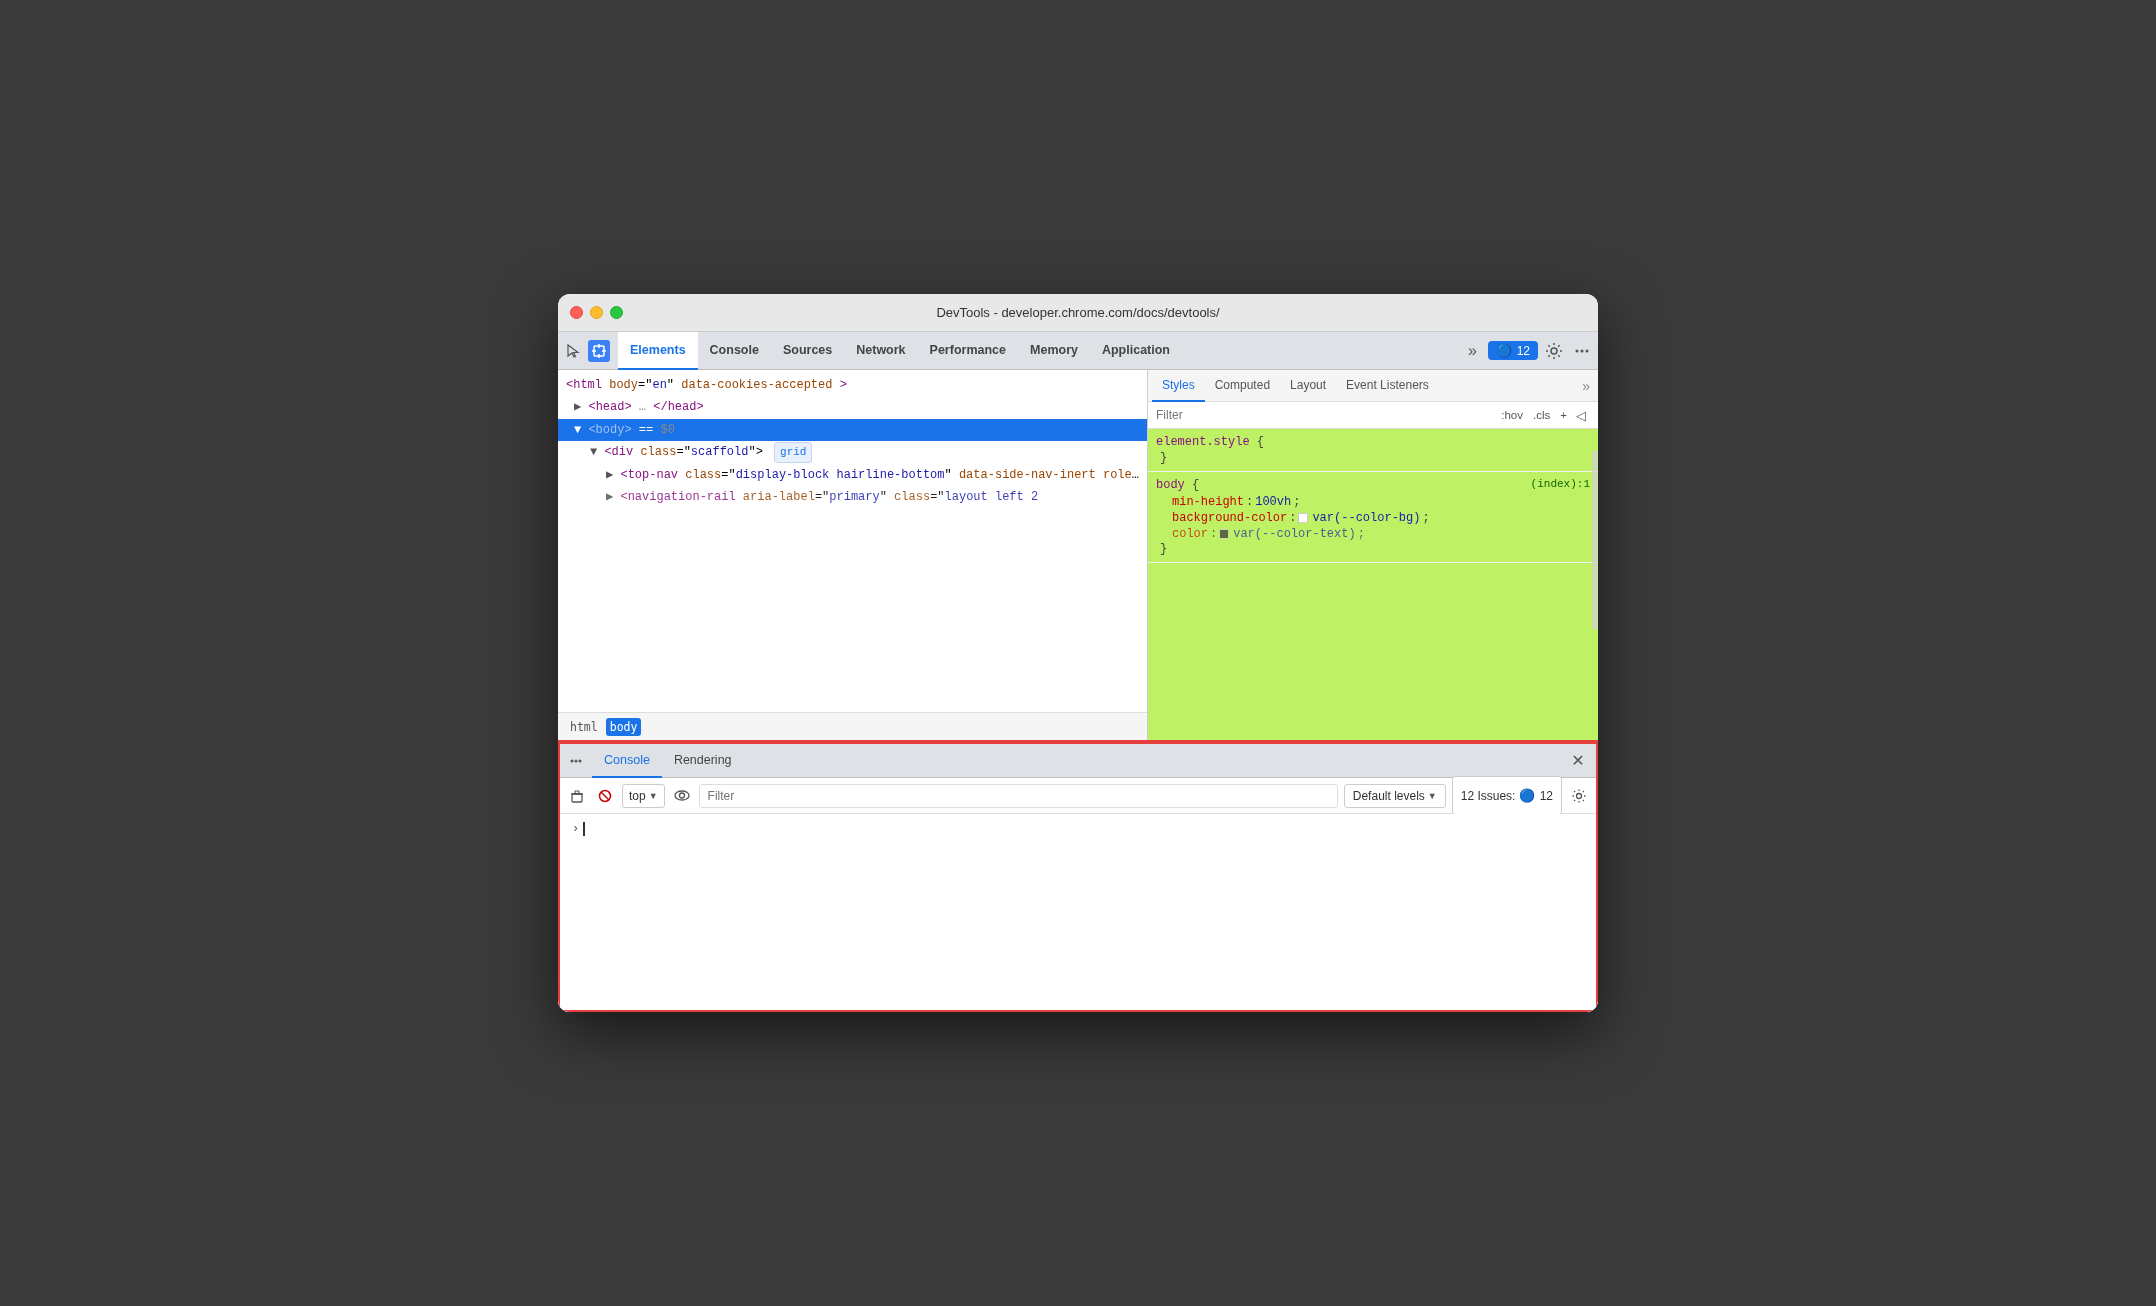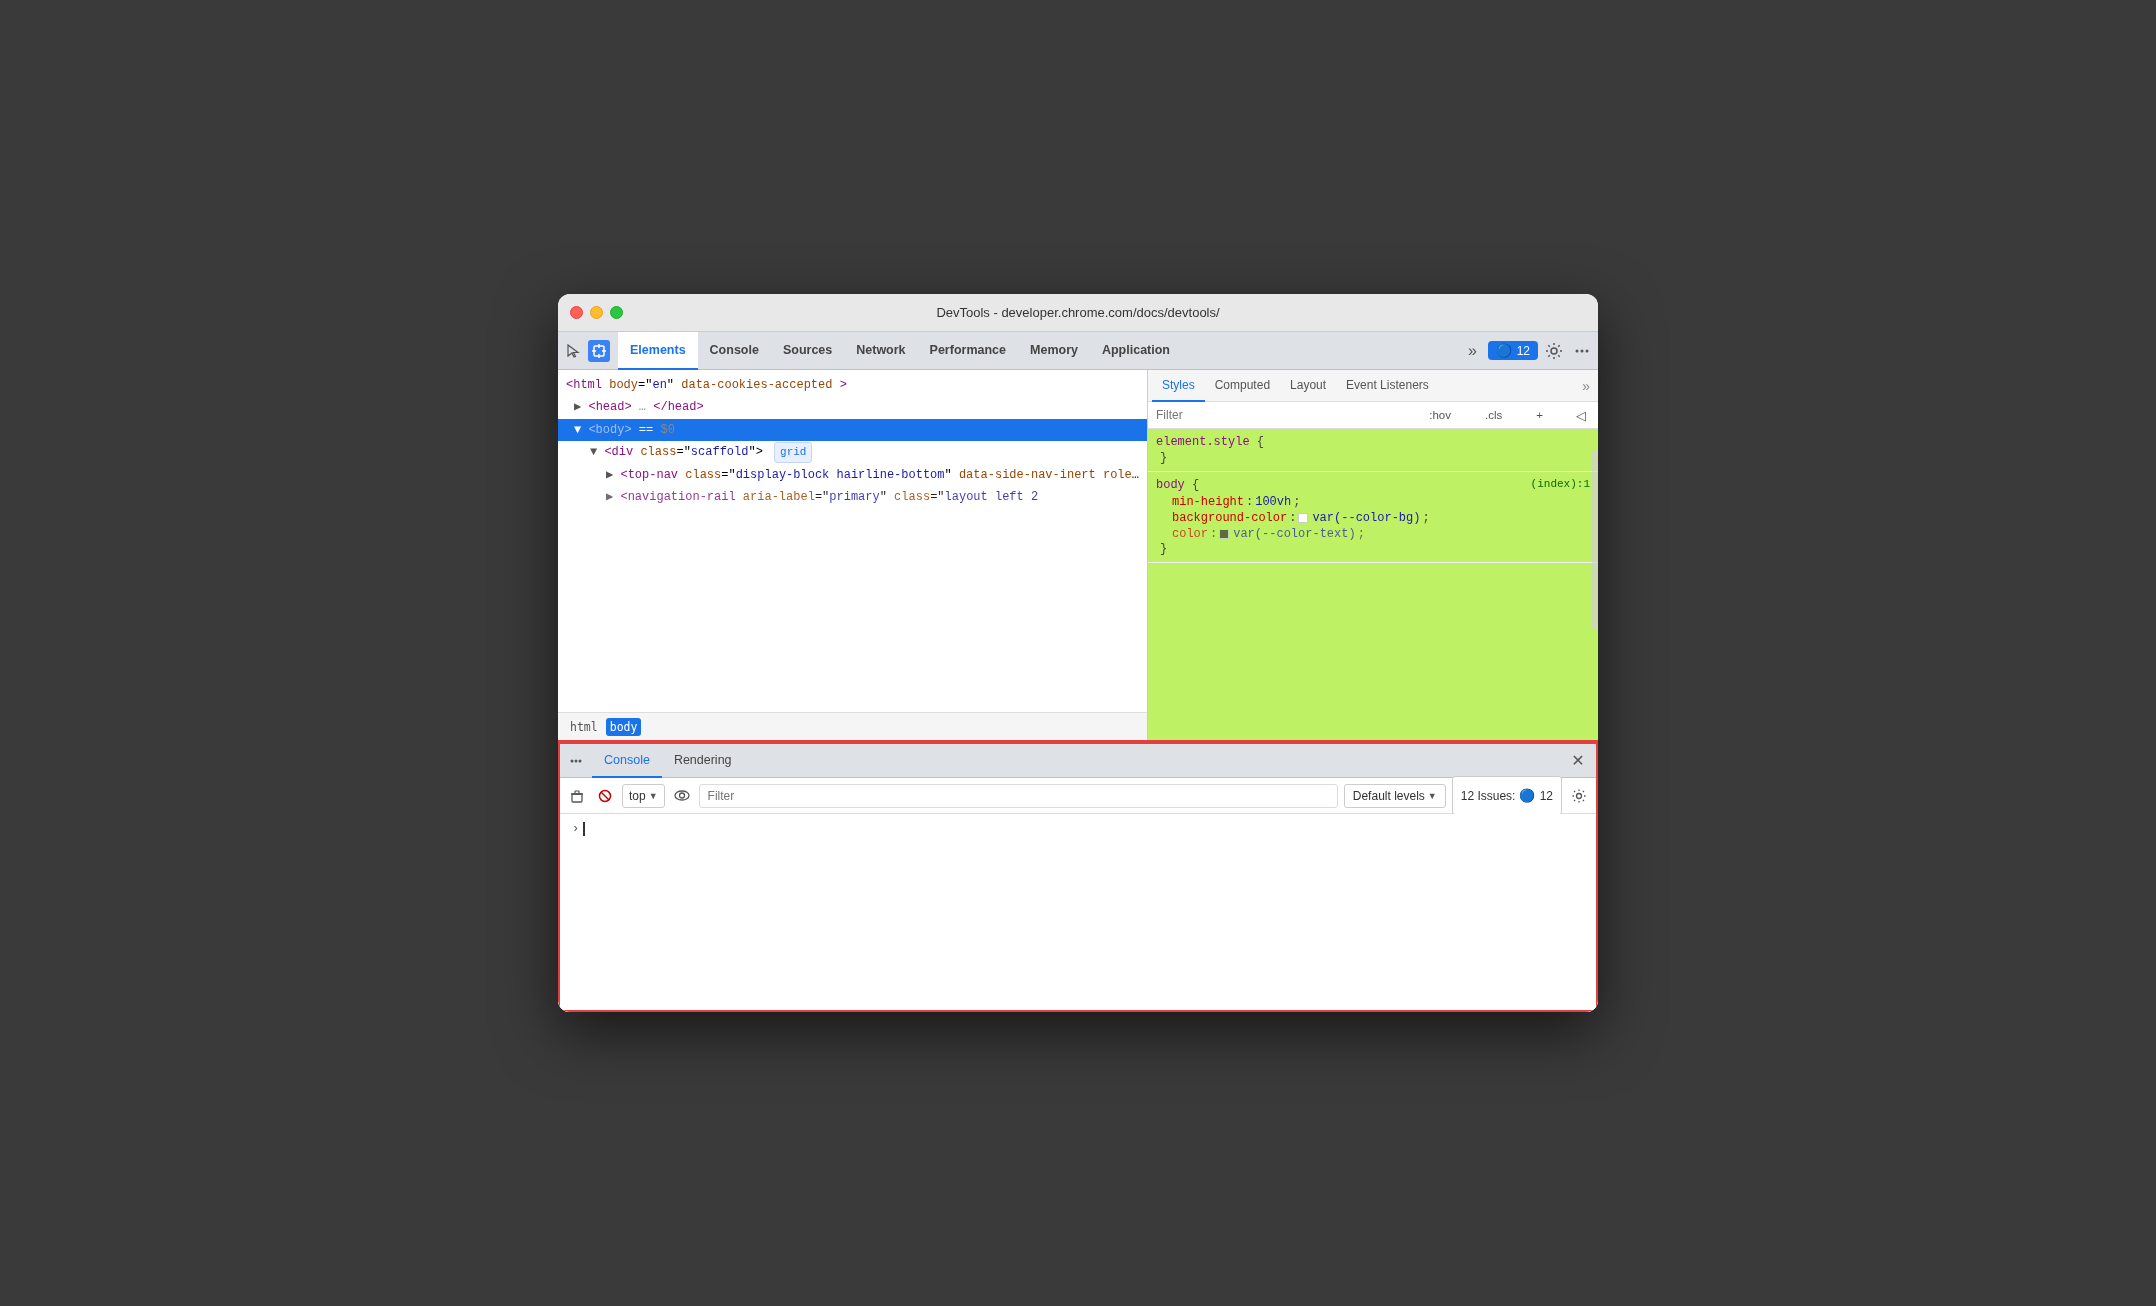--- a/index.html
+++ b/index.html
@@ -320,21 +320,21 @@
       border: none;
       outline: none;
       font-size: 12px;
       color: #333;
       background: transparent;
     }
 
     .filter-actions {
       display: flex;
       align-items: center;
-      gap: 24px;
+      gap: 0;
       color: #555;
       font-size: 12px;
     }
 
     .filter-action-btn {
       padding: 2px 5px;
       cursor: pointer;
       border-radius: 3px;
       font-size: 11.5px;
       color: #555;

